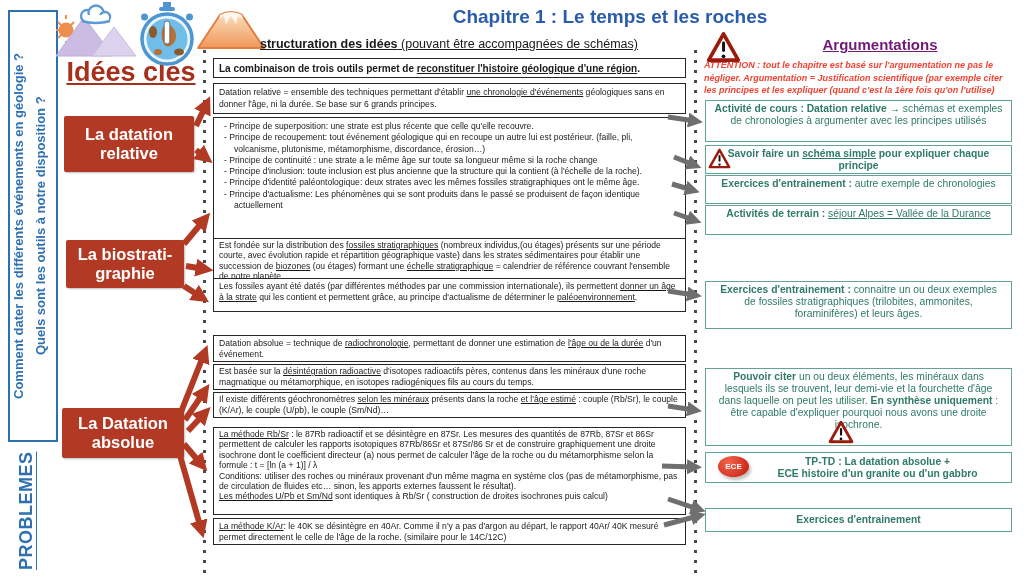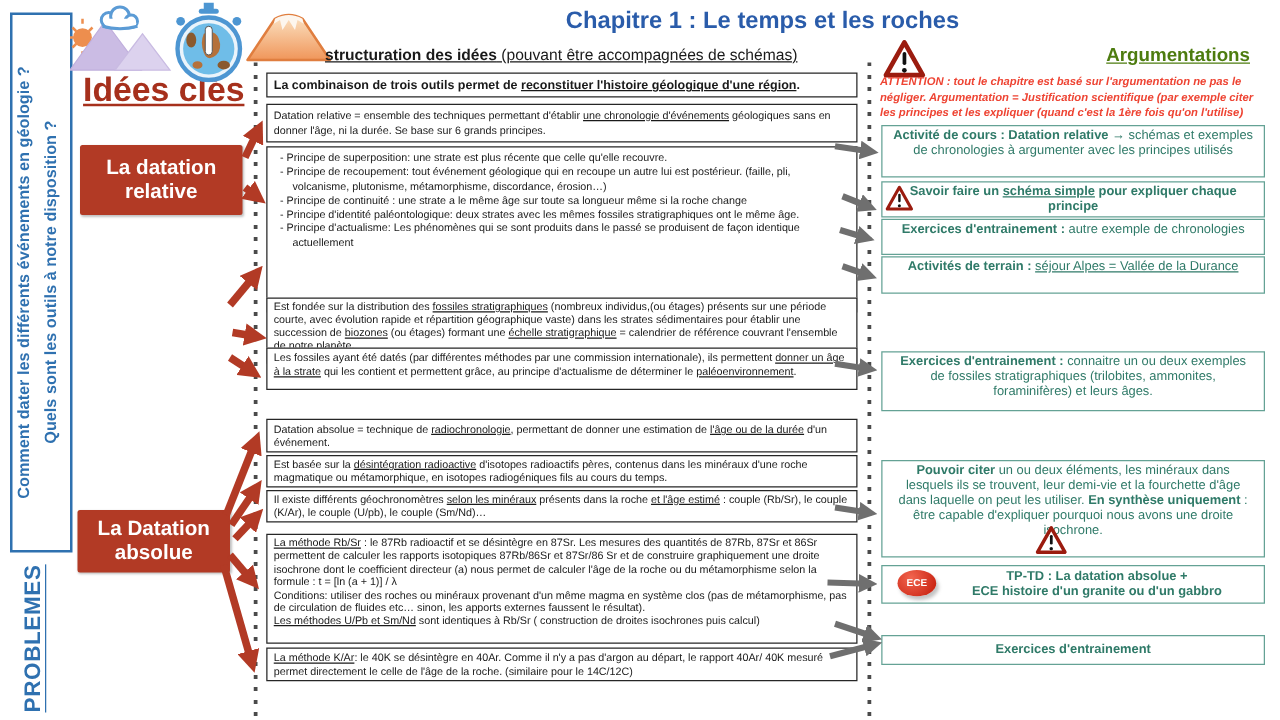--- a/index.html
+++ b/index.html
@@ -35,22 +35,22 @@
   .dots{position:absolute;top:50px;height:524px;width:3px;
         background-image:repeating-linear-gradient(to bottom,#4a4a4a 0 3px,transparent 3px 10px)}
   .dots-left{left:203px}
   .dots-right{left:694px}
 
   
   .chapter-title{position:absolute;left:380px;top:6px;width:460px;text-align:center;
       color:var(--title-blue);font-size:19px;font-weight:bold}
   .struct-header{position:absolute;left:260px;top:37px;width:432px;font-size:12.5px;text-decoration:underline}
   .struct-header b{font-weight:bold}
-  .arg-title{position:absolute;left:760px;top:36px;width:240px;text-align:right;
-      color:#4d7c0f;font-size:15px;font-weight:bold;text-decoration:underline}
+  .arg-title{position:absolute;left:760px;top:36px;width:240px;text-align:center;
+      color:#701a75;font-size:15px;font-weight:bold;text-decoration:underline}
   .attention{position:absolute;left:704px;top:59px;width:312px;color:var(--attention-red);
       font-size:9px;font-style:italic;font-weight:bold;line-height:12.6px}
 
   
   .cbox{position:absolute;left:213px;width:473px;border:1.5px solid #262626;background:#fff;
       font-size:8.6px;line-height:11.4px;padding:2px 5px;overflow:hidden}
   .cbox b{font-weight:normal}
   .c1{top:58px;height:20px;font-weight:bold;font-size:10px;line-height:15px}
   .c2{top:83px;height:31px;line-height:12px}
   .c3{top:117px;height:133px;line-height:11.3px;padding-top:3px}
@@ -114,20 +114,21 @@
   </svg>
 
   <div class="q-box"></div>
   <span class="vtext q-line1">Comment dater les différents événements en géologie ?</span>
   <span class="vtext q-line2">Quels sont les outils à notre disposition ?</span>
   <span class="vtext problemes">PROBLEMES</span>
 
   <div class="idees-cles">Idées clés</div>
 
   <div class="topic topic1">La datation<br>relative</div>
+  <div class="topic topic2">La biostrati-<br>graphie</div>
   <div class="topic topic3">La Datation<br>absolue</div>
 
   <svg class="icon icon-landscape" viewBox="0 0 82 54">
     <g stroke="#ED8E4E" stroke-width="2">
         <line x1="10" y1="15" x2="10" y2="11"></line>
         <line x1="10" y1="37" x2="10" y2="41"></line>
         <line x1="-1" y1="26" x2="3" y2="26"></line>
         <line x1="2" y1="18" x2="5" y2="21"></line>
         <line x1="2" y1="34" x2="5" y2="31"></line>
         <line x1="18" y1="18" x2="15" y2="21"></line>
@@ -179,20 +180,21 @@
       <use href="#warn-sym"></use>
     </svg>
   <div class="attention">ATTENTION : tout le chapitre est basé sur l'argumentation ne pas le négliger. Argumentation = Justification scientifique (par exemple citer les principes et les expliquer (quand c'est la 1ère fois qu'on l'utilise)</div>
 
   <div class="cbox c1">La combinaison de trois outils permet de <u>reconstituer l'histoire géologique d'une région</u>.</div>
   <div class="cbox c2"><b>Datation relative</b> = ensemble des techniques permettant d'établir <b><u>une chronologie d'événements</u></b> géologiques sans en donner l'âge, ni la durée. Se base sur <b>6 grands principes</b>.</div>
   <div class="cbox c3">
     <div class="pr">- <b>Principe de superposition:</b> une strate est plus récente que celle qu'elle recouvre.</div>
     <div class="pr">- <b>Principe de recoupement:</b> tout événement géologique qui en recoupe un autre lui est postérieur. (faille, pli, volcanisme, plutonisme, métamorphisme, discordance, érosion…)</div>
     <div class="pr">- <b>Principe de continuité</b> : une strate a le même âge sur toute sa longueur même si la roche change</div>
+    <div class="pr">- <b>Principe d'inclusion:</b> toute inclusion est plus ancienne que la structure qui la contient (à l'échelle de la roche).</div>
     <div class="pr">- <b>Principe d'identité paléontologique:</b> deux strates avec les mêmes fossiles stratigraphiques ont le même âge<b>.</b></div>
     <div class="pr">- <b>Principe d'actualisme:</b> Les phénomènes qui se sont produits dans le passé se produisent de façon identique actuellement</div>
   </div>
   <div class="cbox c4">Est fondée sur la <b>distribution des <u>fossiles stratigraphiques</u></b> (nombreux individus,(ou étages) présents sur une période courte, avec évolution rapide et répartition géographique vaste) dans les strates sédimentaires pour établir une <b>succession de <u>biozones</u></b> (ou étages) formant une <b><u>échelle stratigraphique</u> = calendrier de référence</b> couvrant l'ensemble de <b>notre planète</b>.</div>
   <div class="cbox c5">Les fossiles ayant été datés (par différentes méthodes par une commission internationale), ils permettent <b><u>donner un âge à la strate</u></b> qui les contient et permettent grâce, au principe d'actualisme de déterminer le <b><u>paléoenvironnement</u></b>.</div>
   <div class="cbox c6"><b>Datation absolue</b> = technique de <b><u>radiochronologie</u></b>, permettant de donner une estimation de <b><u>l'âge ou de la durée</u></b> d'un événement.</div>
   <div class="cbox c7">Est basée sur la <b><u>désintégration radioactive</u> d'isotopes radioactifs pères</b>, contenus dans les minéraux d'une roche <b>magmatique ou métamorphique</b>, en <b>isotopes radiogéniques fils</b> au cours du temps.</div>
   <div class="cbox c8">Il existe <b>différents géochronomètres</b> <u>selon les minéraux</u> présents dans la roche <u>et l'âge estimé</u> : couple <b>(Rb/Sr)</b>, le couple <b>(K/Ar)</b>, le couple <b>(U/pb)</b>, le couple <b>(Sm/Nd)</b>…</div>
   <div class="cbox c9"><b><u>La méthode Rb/Sr</u> :</b> le <b>87Rb radioactif et se désintègre en 87Sr</b>. Les mesures des quantités de 87Rb, 87Sr et 86Sr permettent de calculer les <b>rapports isotopiques 87Rb/86Sr et 87Sr/86 Sr</b> et de construire graphiquement une <b>droite isochrone</b> dont le <b>coefficient directeur (a)</b> nous permet de calculer <b>l'âge de la roche ou du métamorphisme</b> selon la formule : <b>t = [ln (a + 1)] / λ</b><br><b>Conditions</b>: utiliser des roches ou minéraux provenant <b>d'un même magma</b> en <b>système clos</b> (pas de métamorphisme, pas de circulation de fluides etc… sinon, les apports externes faussent le résultat).<br><b><u>Les méthodes U/Pb et Sm/Nd</u></b> sont identiques à Rb/Sr ( construction de droites isochrones puis calcul)</div>
   <div class="cbox c10"><b><u>La méthode K/Ar</u></b>: le <b>40K se désintègre en 40Ar</b>. Comme il n'y a pas d'argon au départ, le <b>rapport 40Ar/ 40K</b> mesuré permet <b>directement le celle</b> de l'âge de la roche. (similaire pour le <b>14C/12C</b>)</div>

